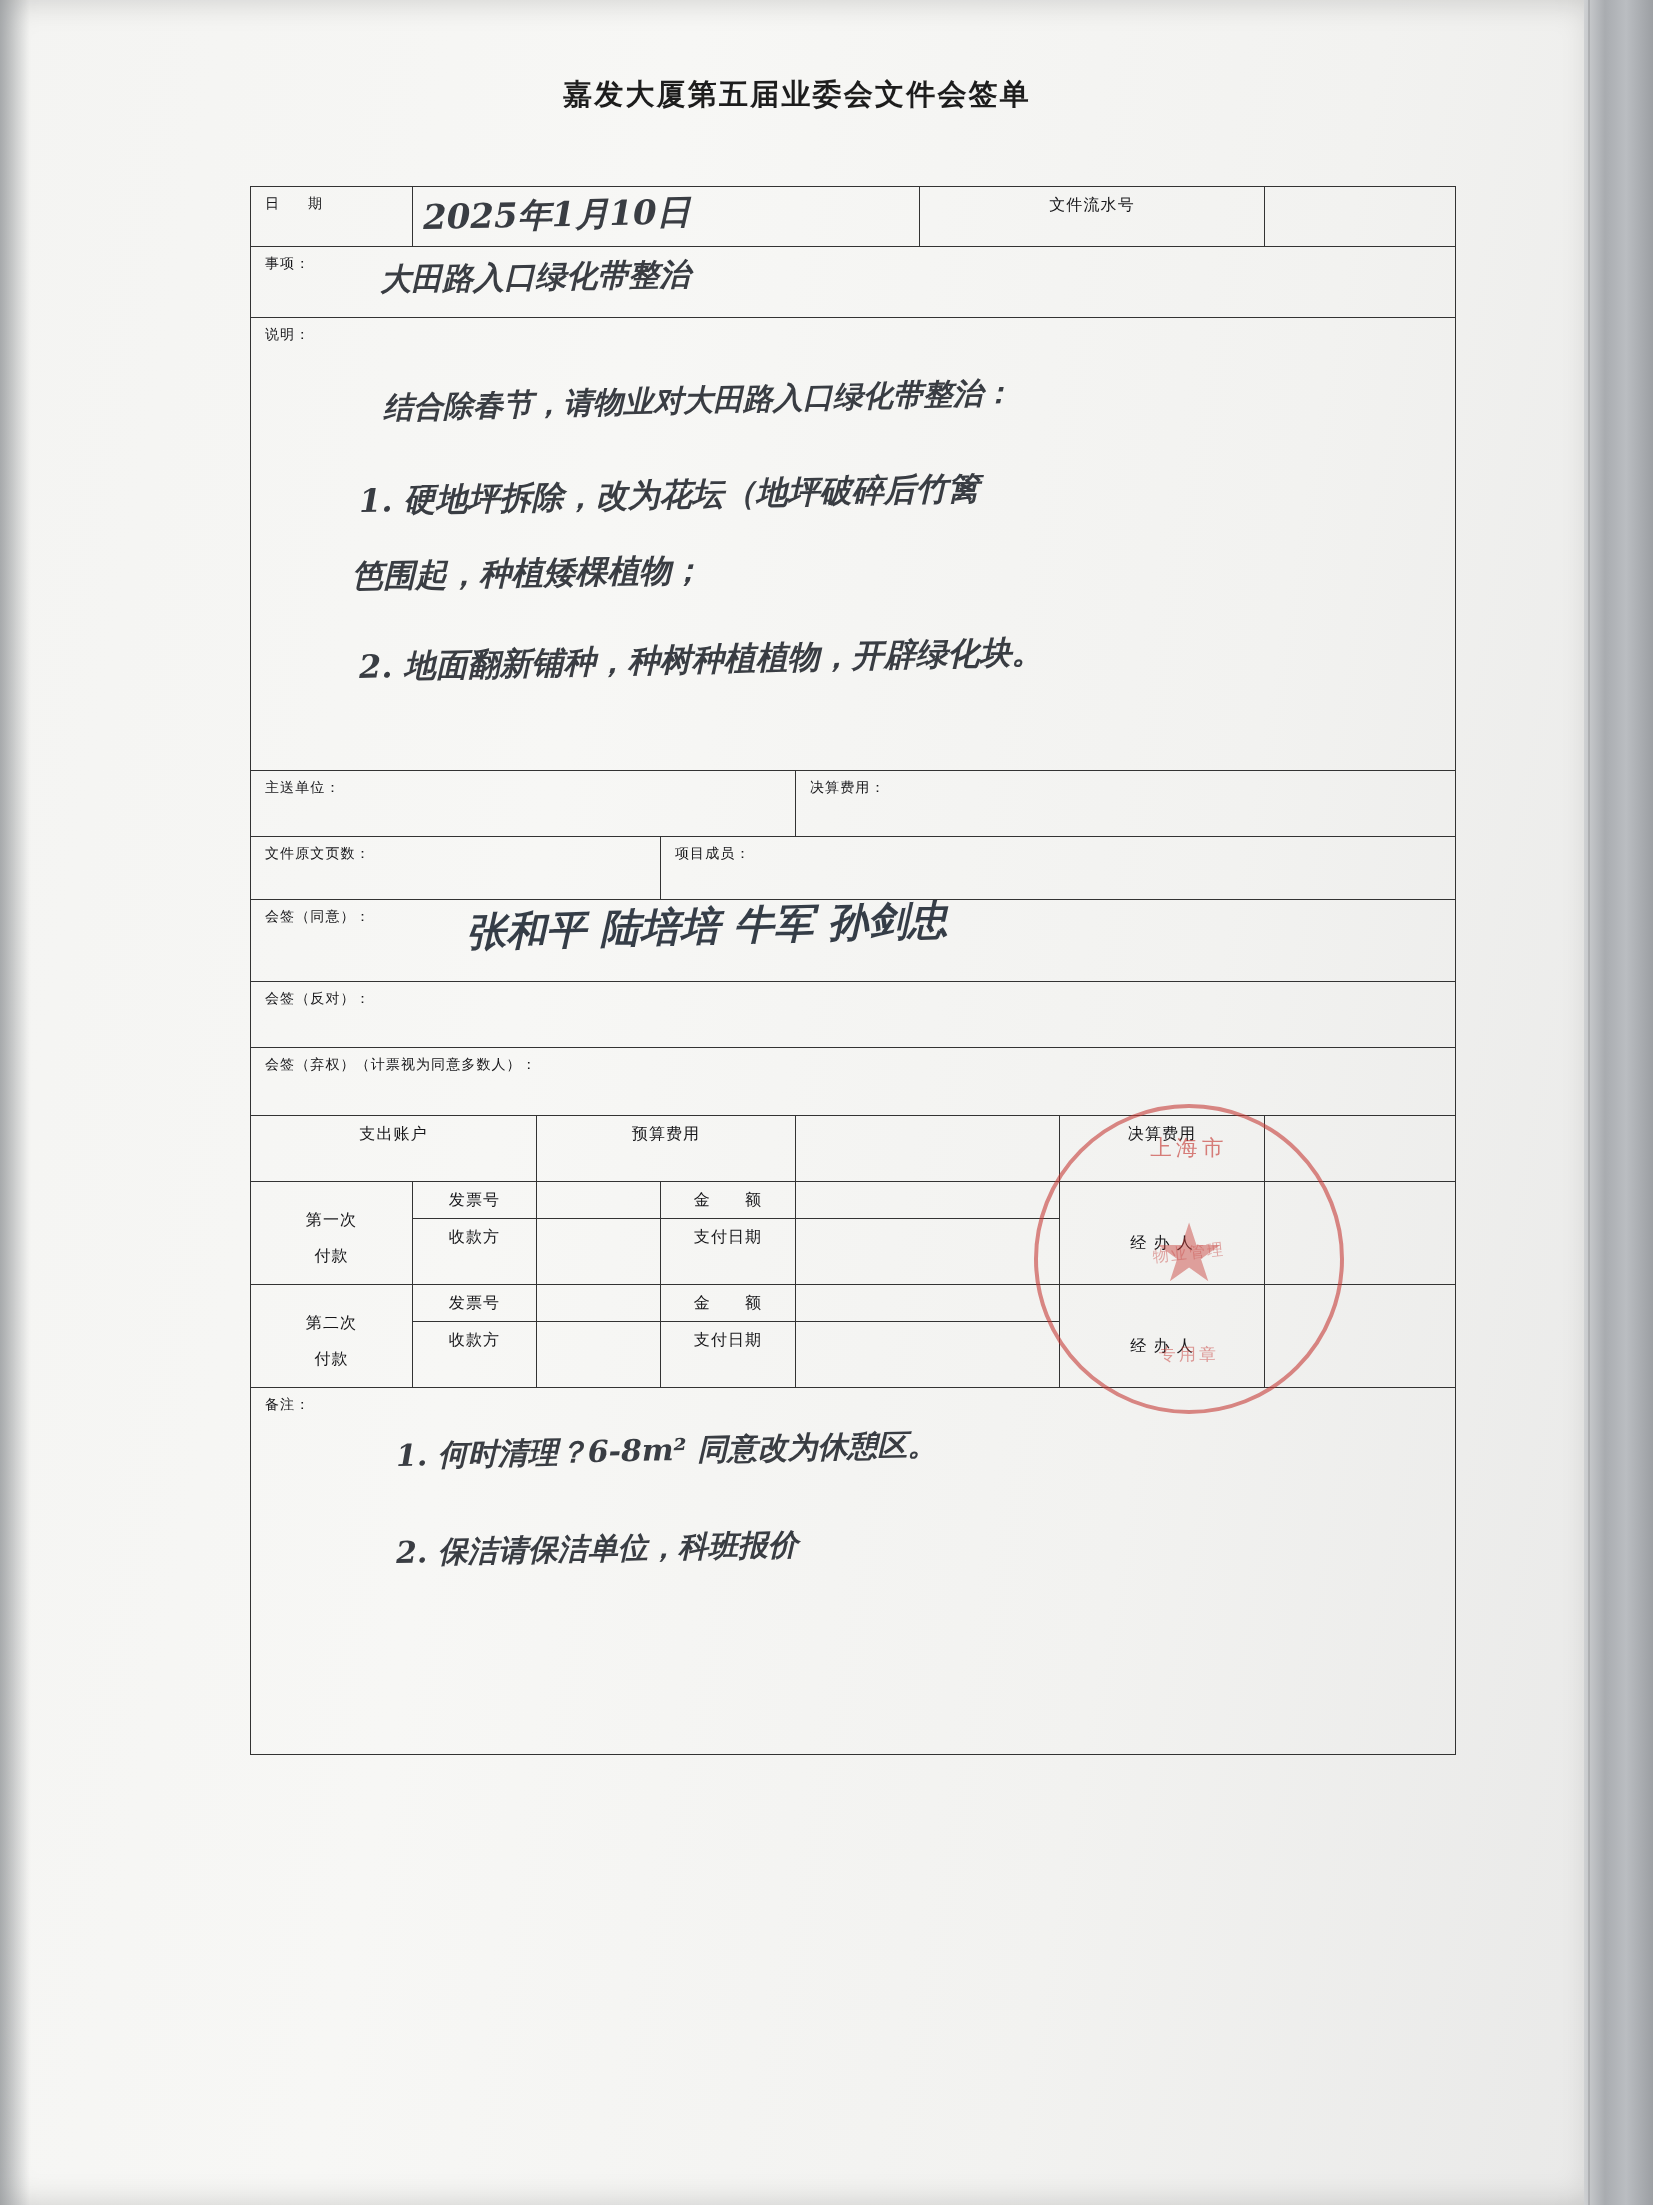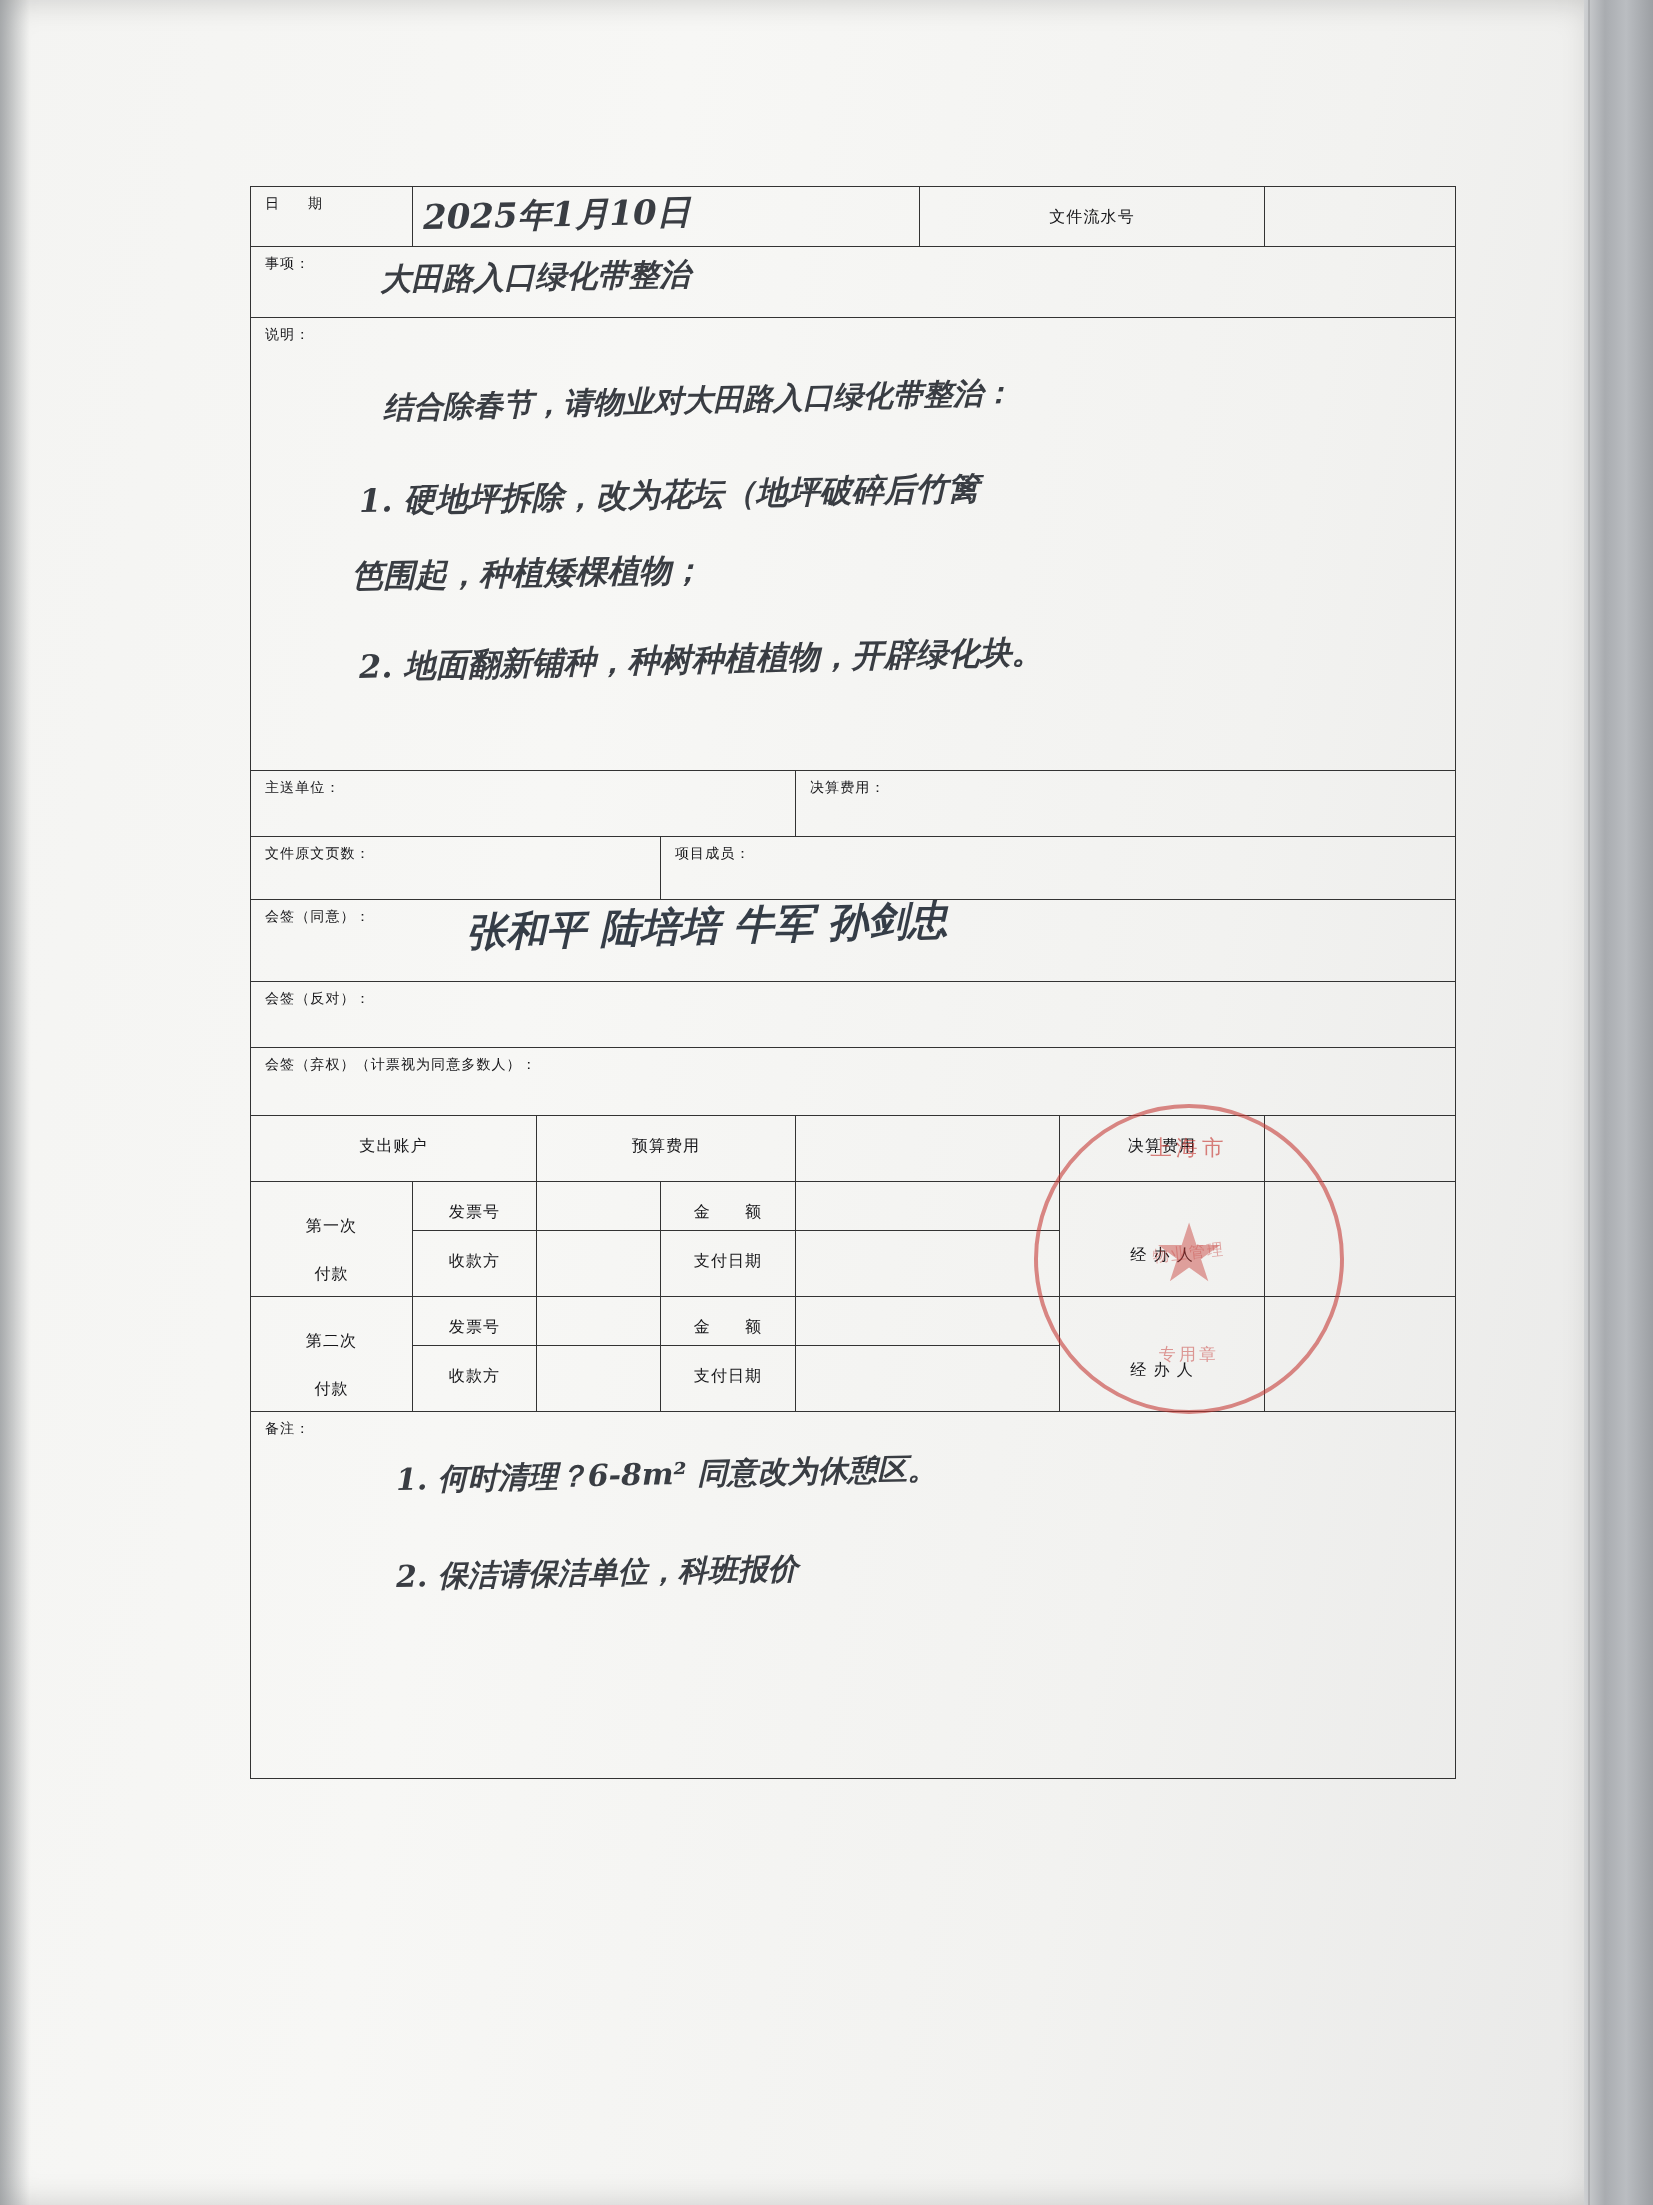--- a/index.html
+++ b/index.html
@@ -84,21 +84,20 @@
     display: inline-block;
     white-space: nowrap;
     letter-spacing: 1.1px;
   }
   .lbl-c {
     font-size: 16px;
     display: block;
     text-align: center;
     letter-spacing: 1.1px;
     padding: 7.5px 3.2px;
-    margin-top: 12px;
   }
   .lbl-sp { letter-spacing: 7.5px; }
 
   
   .hw {
     position: absolute;
     color: #20242b;
     font-family: "DejaVu Serif", "Liberation Serif", serif;
     font-style: italic;
     font-weight: 600;
@@ -157,20 +156,21 @@
     color: rgba(196,52,48,0.5);
     letter-spacing: 2.2px;
     white-space: nowrap;
   }
 </style>
 </head>
 <body>
 
 <div id="paper">
 
+  <div id="doc-title">嘉发大厦第五届业委会文件会签单</div>
 
   <table id="form-table">
     <colgroup>
       <col style="width:162px">
       <col style="width:124px">
       <col style="width:124px">
       <col style="width:135px">
       <col style="width:124px">
       <col style="width:140px">
       <col style="width:205px">

